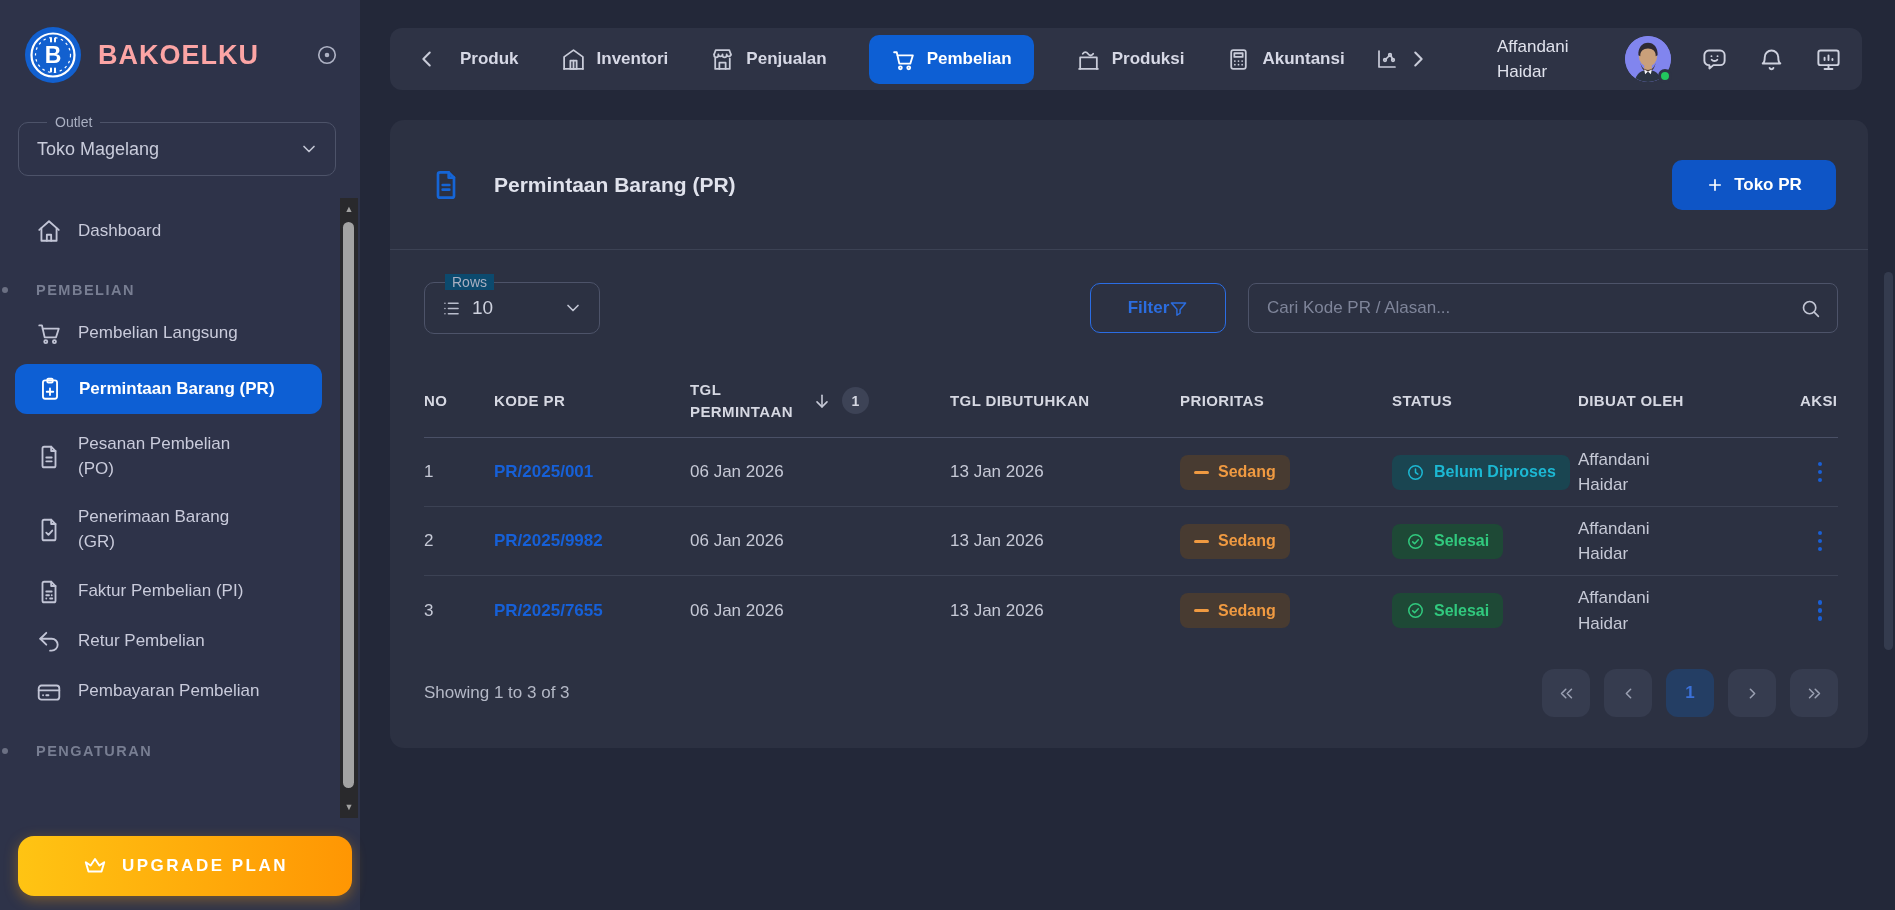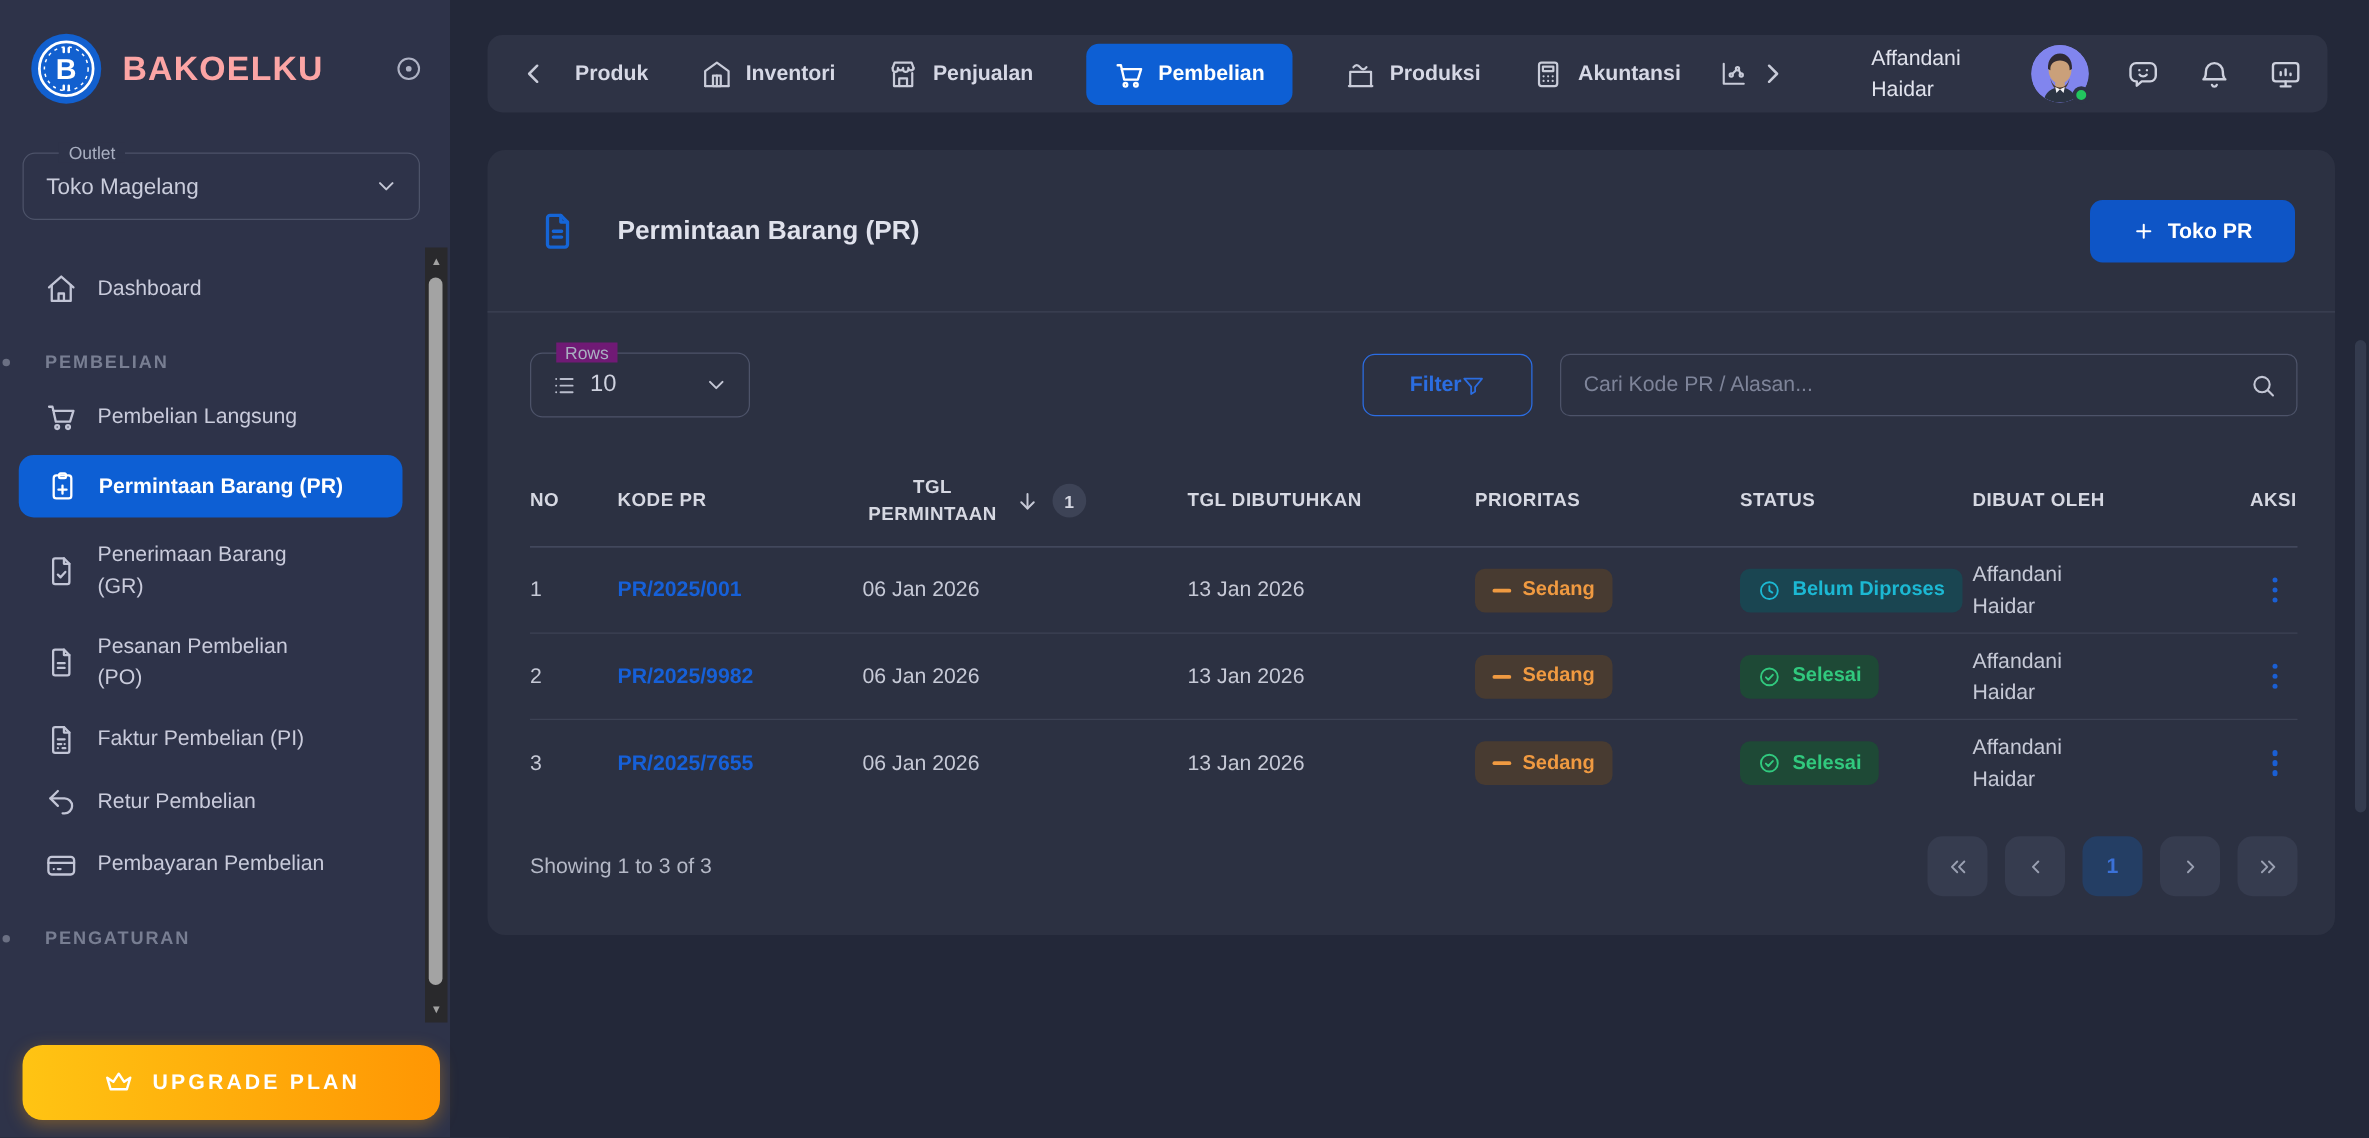--- a/index.html
+++ b/index.html
@@ -60,39 +60,39 @@
 
   
   .card { position:absolute; left:390px; top:120px; width:1478px; height:628px; background:#2c3142; border-radius:14px; }
   .card-header { height:130px; display:flex; align-items:center; padding:0 32px 0 40px; border-bottom:1px solid #3c4254; }
   .page-title { margin-left:32px; font-size:21px; font-weight:700; color:#e0e2ec; }
   .create-btn { margin-left:auto; width:164px; height:50px; background:#0e55c6; border:none; border-radius:10px; color:#ffffff;
     font-size:17px; font-weight:600; font-family:inherit; display:flex; align-items:center; justify-content:center; gap:10px; cursor:pointer; }
 
   .controls { margin:32px 30px 0 34px; display:flex; align-items:center; }
   .rows-box { position:relative; width:176px; height:52px; border:1px solid #4d5369; border-radius:10px; }
-  .rows-legend { position:absolute; top:-9px; left:20px; background:#701a75; padding:0 7px; font-size:14px; color:#a9afc1; }
+  .rows-legend { position:absolute; top:-9px; left:20px; background:#0c4a6e; padding:0 7px; font-size:14px; color:#a9afc1; }
   .rows-value-row { height:100%; display:flex; align-items:center; gap:10px; padding:0 16px; cursor:pointer; }
   .rows-value { font-size:19px; color:#ced1de; }
   .rows-box .chev { margin-left:auto; color:#c3c6d4; }
   .controls .spacer { flex:1; }
   .filter-btn { width:136px; height:50px; background:transparent; border:1.5px solid #2b6de4; border-radius:10px; color:#2b6de0;
     font-size:17px; font-weight:600; font-family:inherit; display:flex; align-items:center; justify-content:center; cursor:pointer; margin-right:22px; }
   .search-box { position:relative; width:590px; height:50px; border:1px solid #4d5369; border-radius:8px; }
   .search-box input { width:100%; height:100%; background:transparent; border:none; outline:none; color:#c9ccdb;
     font-size:17px; font-family:inherit; padding:0 54px 0 18px; }
   .search-box input::placeholder { color:#7e8499; }
   .search-icon { position:absolute; right:16px; top:14px; color:#c3c6d4; cursor:pointer; }
 
   
   .table { margin:30px 30px 0 34px; }
   .tr { display:grid; grid-template-columns:70px 196px 260px 230px 212px 186px 222px 1fr; align-items:center; }
   .thead { min-height:74px; border-bottom:1px solid #4a5066; font-size:15px; font-weight:700; color:#d6d8e2; letter-spacing:.4px; }
   .th-wrap { width:112px; line-height:1.45; }
-  .th-sort { display:flex; align-items:center; gap:10px;text-align:center; }
+  .th-sort { display:flex; align-items:center; gap:10px; }
   .sort-badge { width:27px; height:27px; border-radius:50%; background:#3d4356; color:#d6d8e2; font-size:14px; font-weight:600;
     display:flex; align-items:center; justify-content:center; }
   .sort-arrow { color:#c6c9d6; cursor:pointer; }
   .trow { height:69px; border-bottom:1px solid #3c4254; font-size:17px; color:#c6c9d6; }
   .trow:last-of-type { border-bottom:none; }
   .kode-link { color:#1660d8; font-weight:700; cursor:pointer; }
   .creator { max-width:112px; line-height:1.5; }
 
   .badge { display:inline-flex; align-items:center; gap:9px; height:35px; padding:0 14px; border-radius:8px; font-size:16px; font-weight:600; }
   .badge-sedang { background:#483b31; color:#f09a41; }
@@ -181,35 +181,35 @@
           </svg>
       </span>
       <span class="mi-label">Permintaan Barang (PR)</span>
     </div>
 
     <div class="menu-item">
       <span class="mi-icon">
         <svg width="26" height="26" viewBox="0 0 24 24" fill="none" stroke="currentColor" stroke-width="1.7" stroke-linecap="round" stroke-linejoin="round">
             <path d="M14 2.5H7.5a1.5 1.5 0 0 0-1.5 1.5v16a1.5 1.5 0 0 0 1.5 1.5h9a1.5 1.5 0 0 0 1.5-1.5V6.5z"></path>
             <path d="M14 2.5v4h4"></path>
-            <path d="m9.5 14.5 2 2 3.5-4"></path>
-          </svg>
-      </span>
-      <span class="mi-label">Penerimaan Barang (GR)</span>
+            <path d="M9.5 12.5h5M9.5 16h5"></path>
+          </svg>
+      </span>
+      <span class="mi-label">Pesanan Pembelian (PO)</span>
     </div>
 
     <div class="menu-item">
       <span class="mi-icon">
         <svg width="26" height="26" viewBox="0 0 24 24" fill="none" stroke="currentColor" stroke-width="1.7" stroke-linecap="round" stroke-linejoin="round">
             <path d="M14 2.5H7.5a1.5 1.5 0 0 0-1.5 1.5v16a1.5 1.5 0 0 0 1.5 1.5h9a1.5 1.5 0 0 0 1.5-1.5V6.5z"></path>
             <path d="M14 2.5v4h4"></path>
-            <path d="M9.5 12.5h5M9.5 16h5"></path>
-          </svg>
-      </span>
-      <span class="mi-label">Pesanan Pembelian (PO)</span>
+            <path d="m9.5 14.5 2 2 3.5-4"></path>
+          </svg>
+      </span>
+      <span class="mi-label">Penerimaan Barang (GR)</span>
     </div>
 
     <div class="menu-item">
       <span class="mi-icon">
         <svg width="26" height="26" viewBox="0 0 24 24" fill="none" stroke="currentColor" stroke-width="1.7" stroke-linecap="round" stroke-linejoin="round">
             <path d="M14 2.5H7.5a1.5 1.5 0 0 0-1.5 1.5v16a1.5 1.5 0 0 0 1.5 1.5h9a1.5 1.5 0 0 0 1.5-1.5V6.5z"></path>
             <path d="M14 2.5v4h4"></path>
             <path d="M9.5 11.5h5M9.5 15h2.5M14.5 15h.01M9.5 18h.01M13 18h2"></path>
           </svg>
       </span>

